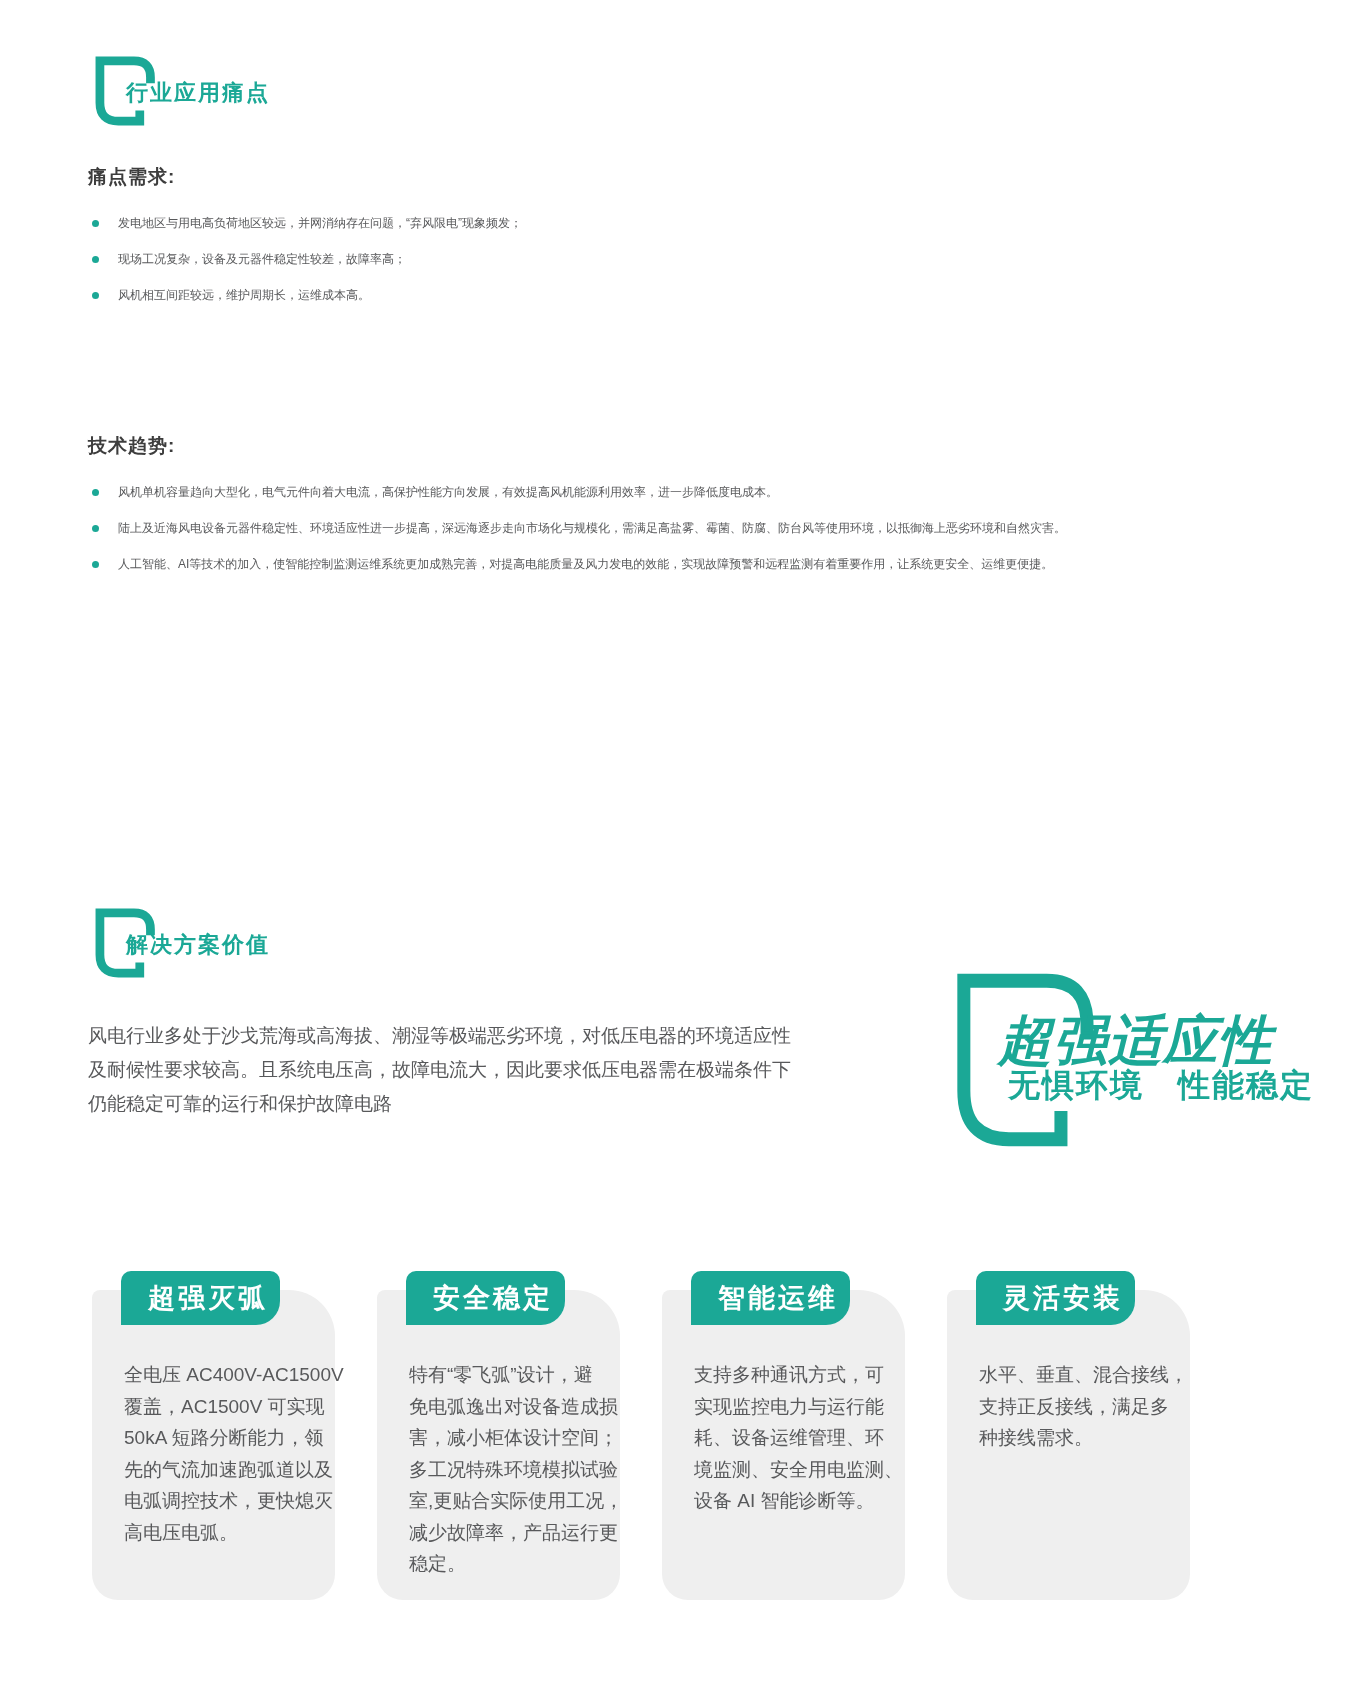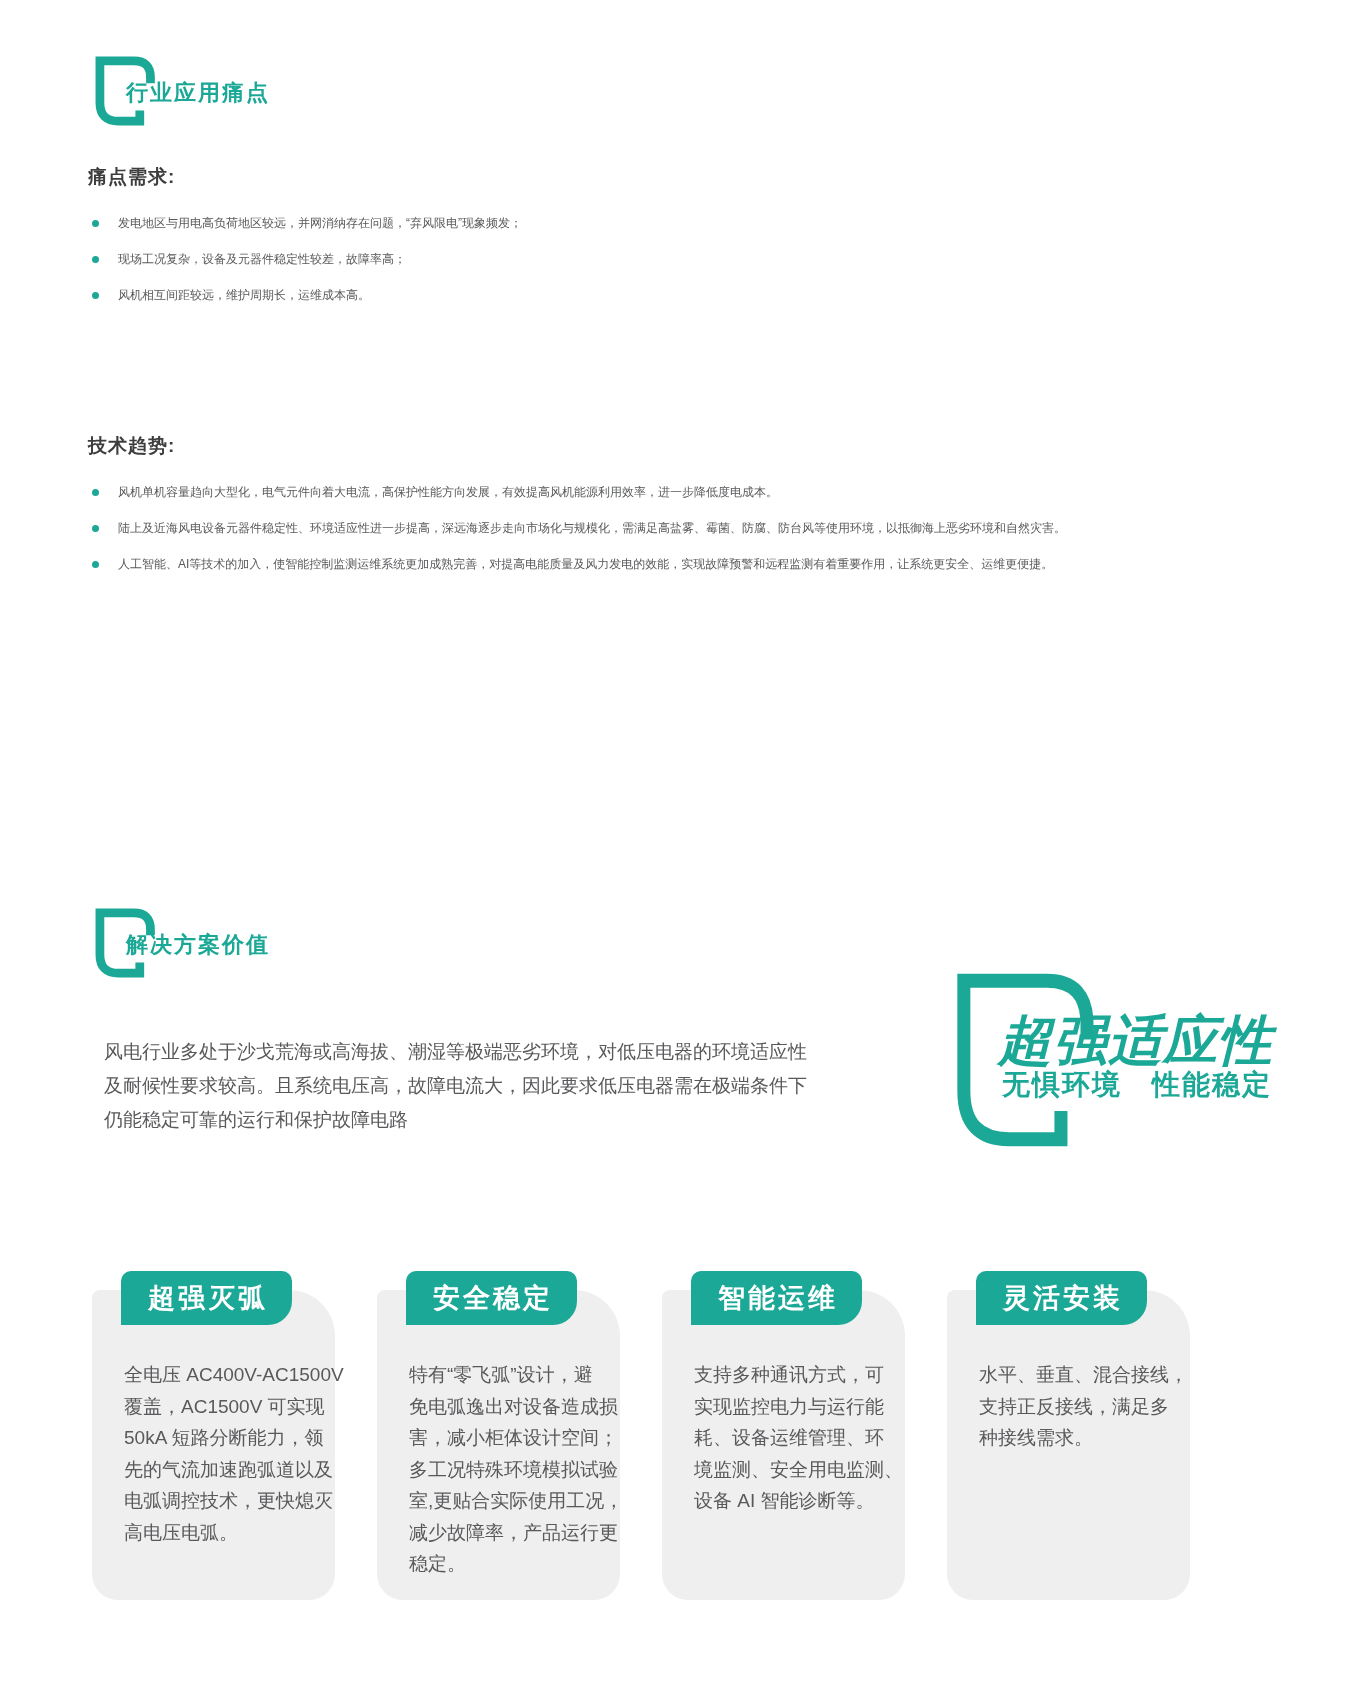--- a/index.html
+++ b/index.html
@@ -28,42 +28,42 @@
   ul.bullets li{
     position:relative;padding-left:30px;font-size:12px;line-height:36px;
     color:var(--body);
   }
   .dot{position:absolute;left:4px;top:15px;width:7px;height:7px;border-radius:50%;background:var(--teal);}
   .pain-list{width:1100px;}
   .trend-list{width:1192px;}
   
   .para{
     position:absolute;left:88px;top:1019px;width:710px;font-size:19px;
-    line-height:34px;color:var(--body);margin:16px;
+    line-height:34px;color:var(--body);margin:0;
   }
   
   .feature{position:absolute;left:952px;top:968px;width:398px;height:200px;}
   .feature svg{display:block;}
   .feature-title{
     position:absolute;left:46px;top:42px;font-size:54px;font-weight:bold;
     color:var(--teal);letter-spacing:1px;white-space:nowrap;line-height:60px;font-style:italic;
   }
   .feature-sub{
-    position:absolute;left:50px;top:102px;font-size:28px;font-weight:bold;
+    position:absolute;left:56px;top:102px;font-size:32px;font-weight:bold;
     color:var(--teal);white-space:pre;letter-spacing:2px;line-height:30px;
   }
   
   .cards{position:absolute;left:95px;top:1271px;display:flex;gap:45px;}
   .card{position:relative;width:240px;height:329px;}
   .card-bg{
     position:absolute;left:-3px;right:0;top:19px;bottom:0;background:var(--cardbg);
     border-radius:8px 46px 26px 26px;
   }
   .badge{
-    position:absolute;left:26px;top:0;height:54px;line-height:54px;padding:0 24px 0 27px;
+    position:absolute;left:26px;top:0;height:54px;line-height:54px;padding:0 12px 0 27px;
     background:var(--teal);color:#ffffff;font-size:27px;font-weight:bold;
     letter-spacing:3px;border-radius:10px 10px 24px 0;z-index:1;white-space:nowrap;
   }
   .card-body{
     position:absolute;left:21px;top:80px;width:216px;margin:8px;
     font-size:19px;line-height:31.5px;color:var(--body);white-space:pre;z-index:1;
   }
 </style>
 </head>
 <body>

